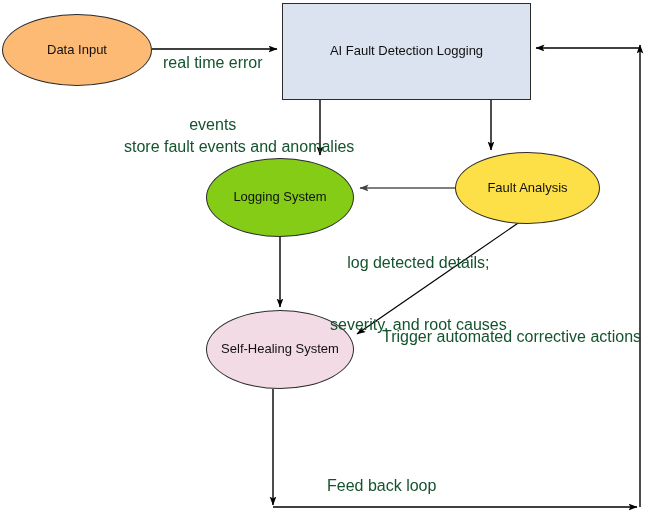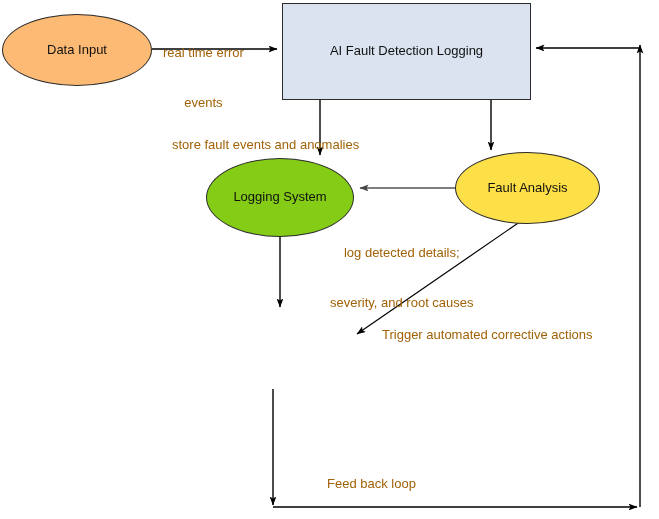--- a/index.html
+++ b/index.html
@@ -58,31 +58,31 @@
   #node-fault-analysis {
     left: 455px; top: 152px; width: 145px; height: 72px;
     background: #fde047;
   }
   #node-self-healing-system {
     left: 206px; top: 310px; width: 148px; height: 79px;
     background: #f3dbe6;
   }
   .edge-label {
     position: absolute;
-    color: #a16207;
-    font-size: 13px;
+    color: #14532d;
+    font-size: 16px;
     line-height: 1.3;
     white-space: pre;
     text-align: center;
   }
   #label-real-time-error {
     left: 163px; top: 11px; text-align: center;
   }
   #label-store-fault-events {
-    left: 124px; top: 137px; text-align: right; margin-left: 48px;
+    left: 124px; top: 137px; text-align: right;
   }
   #label-log-detected-faults {
     left: 330px; top: 211px; text-align: center;
   }
   #label-trigger-corrective {
     left: 382px; top: 327px; text-align: left;
   }
   #label-feedback-loop {
     left: 327px; top: 476px; text-align: left;
   }
@@ -143,20 +143,23 @@
   </div>
 
   <div class="node node-ellipse" id="node-logging-system">
     <span>Logging System</span>
   </div>
 
   <div class="node node-ellipse" id="node-fault-analysis">
     <span>Fault Analysis</span>
   </div>
 
+  <div class="node node-ellipse" id="node-self-healing-system">
+    <span>Self-Healing System</span>
+  </div>
 
   <div class="edge-label" id="label-real-time-error">
     <div>real time error</div>
     <div>events</div>
   </div>
 
   <div class="edge-label" id="label-store-fault-events">store fault events and anomalies</div>
 
   <div class="edge-label" id="label-log-detected-faults">
     <div>log detected details;</div>

